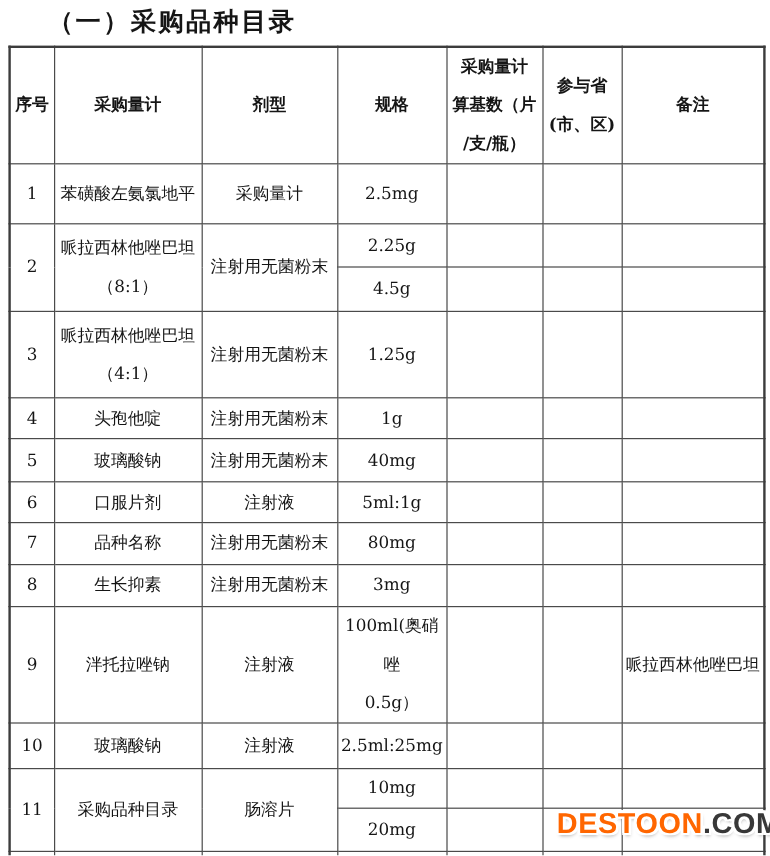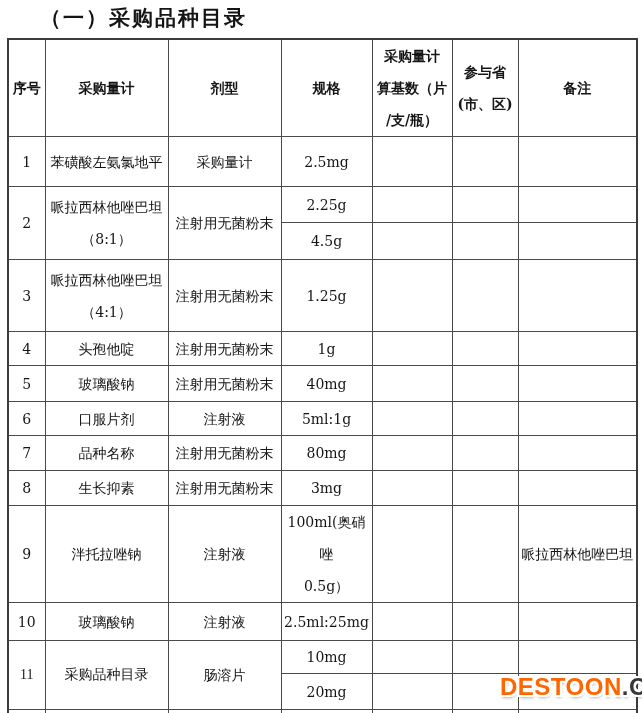--- a/index.html
+++ b/index.html
@@ -24,34 +24,34 @@
   }
   table.catalog td{
     border:1px solid #4a4a4a;
     text-align:center;vertical-align:middle;
     font-size:14px;line-height:32px;
     padding:0 2px;overflow:hidden;
   }
   tr.hdr td{font-weight:700;font-size:14px;}
   td .ln{line-height:32px;}
   td.vtop{vertical-align:top;}
-  td.vtop2{vertical-align:top;padding-top:5px;font-family:Liberation Serif, serif;}
+  td.vtop2{vertical-align:top;padding-top:5px;}
   .watermark{
     position:absolute;left:464px;top:673px;
     font-family:"Liberation Sans","DejaVu Sans",sans-serif;
     font-weight:800;font-size:24px;line-height:28px;
     white-space:nowrap;letter-spacing:0.5px;
     text-shadow:
       -2px -2px 0 #fff, 2px -2px 0 #fff,
       -2px  2px 0 #fff, 2px  2px 0 #fff,
        0   -2px 0 #fff, 0    2px 0 #fff,
       -2px  0   0 #fff, 2px  0   0 #fff,
        1px  3px 3px rgba(80,80,80,0.45);
   }
-  .wm-brand{color:#ff6600;margin-left:36px;}
+  .wm-brand{color:#ff6600;}
   .wm-suffix{color:#383838;}
 </style>
 </head>
 <body>
 
 <div class="page">
 
   <h1 class="title">（一）采购品种目录</h1>
 
   <table class="catalog">

